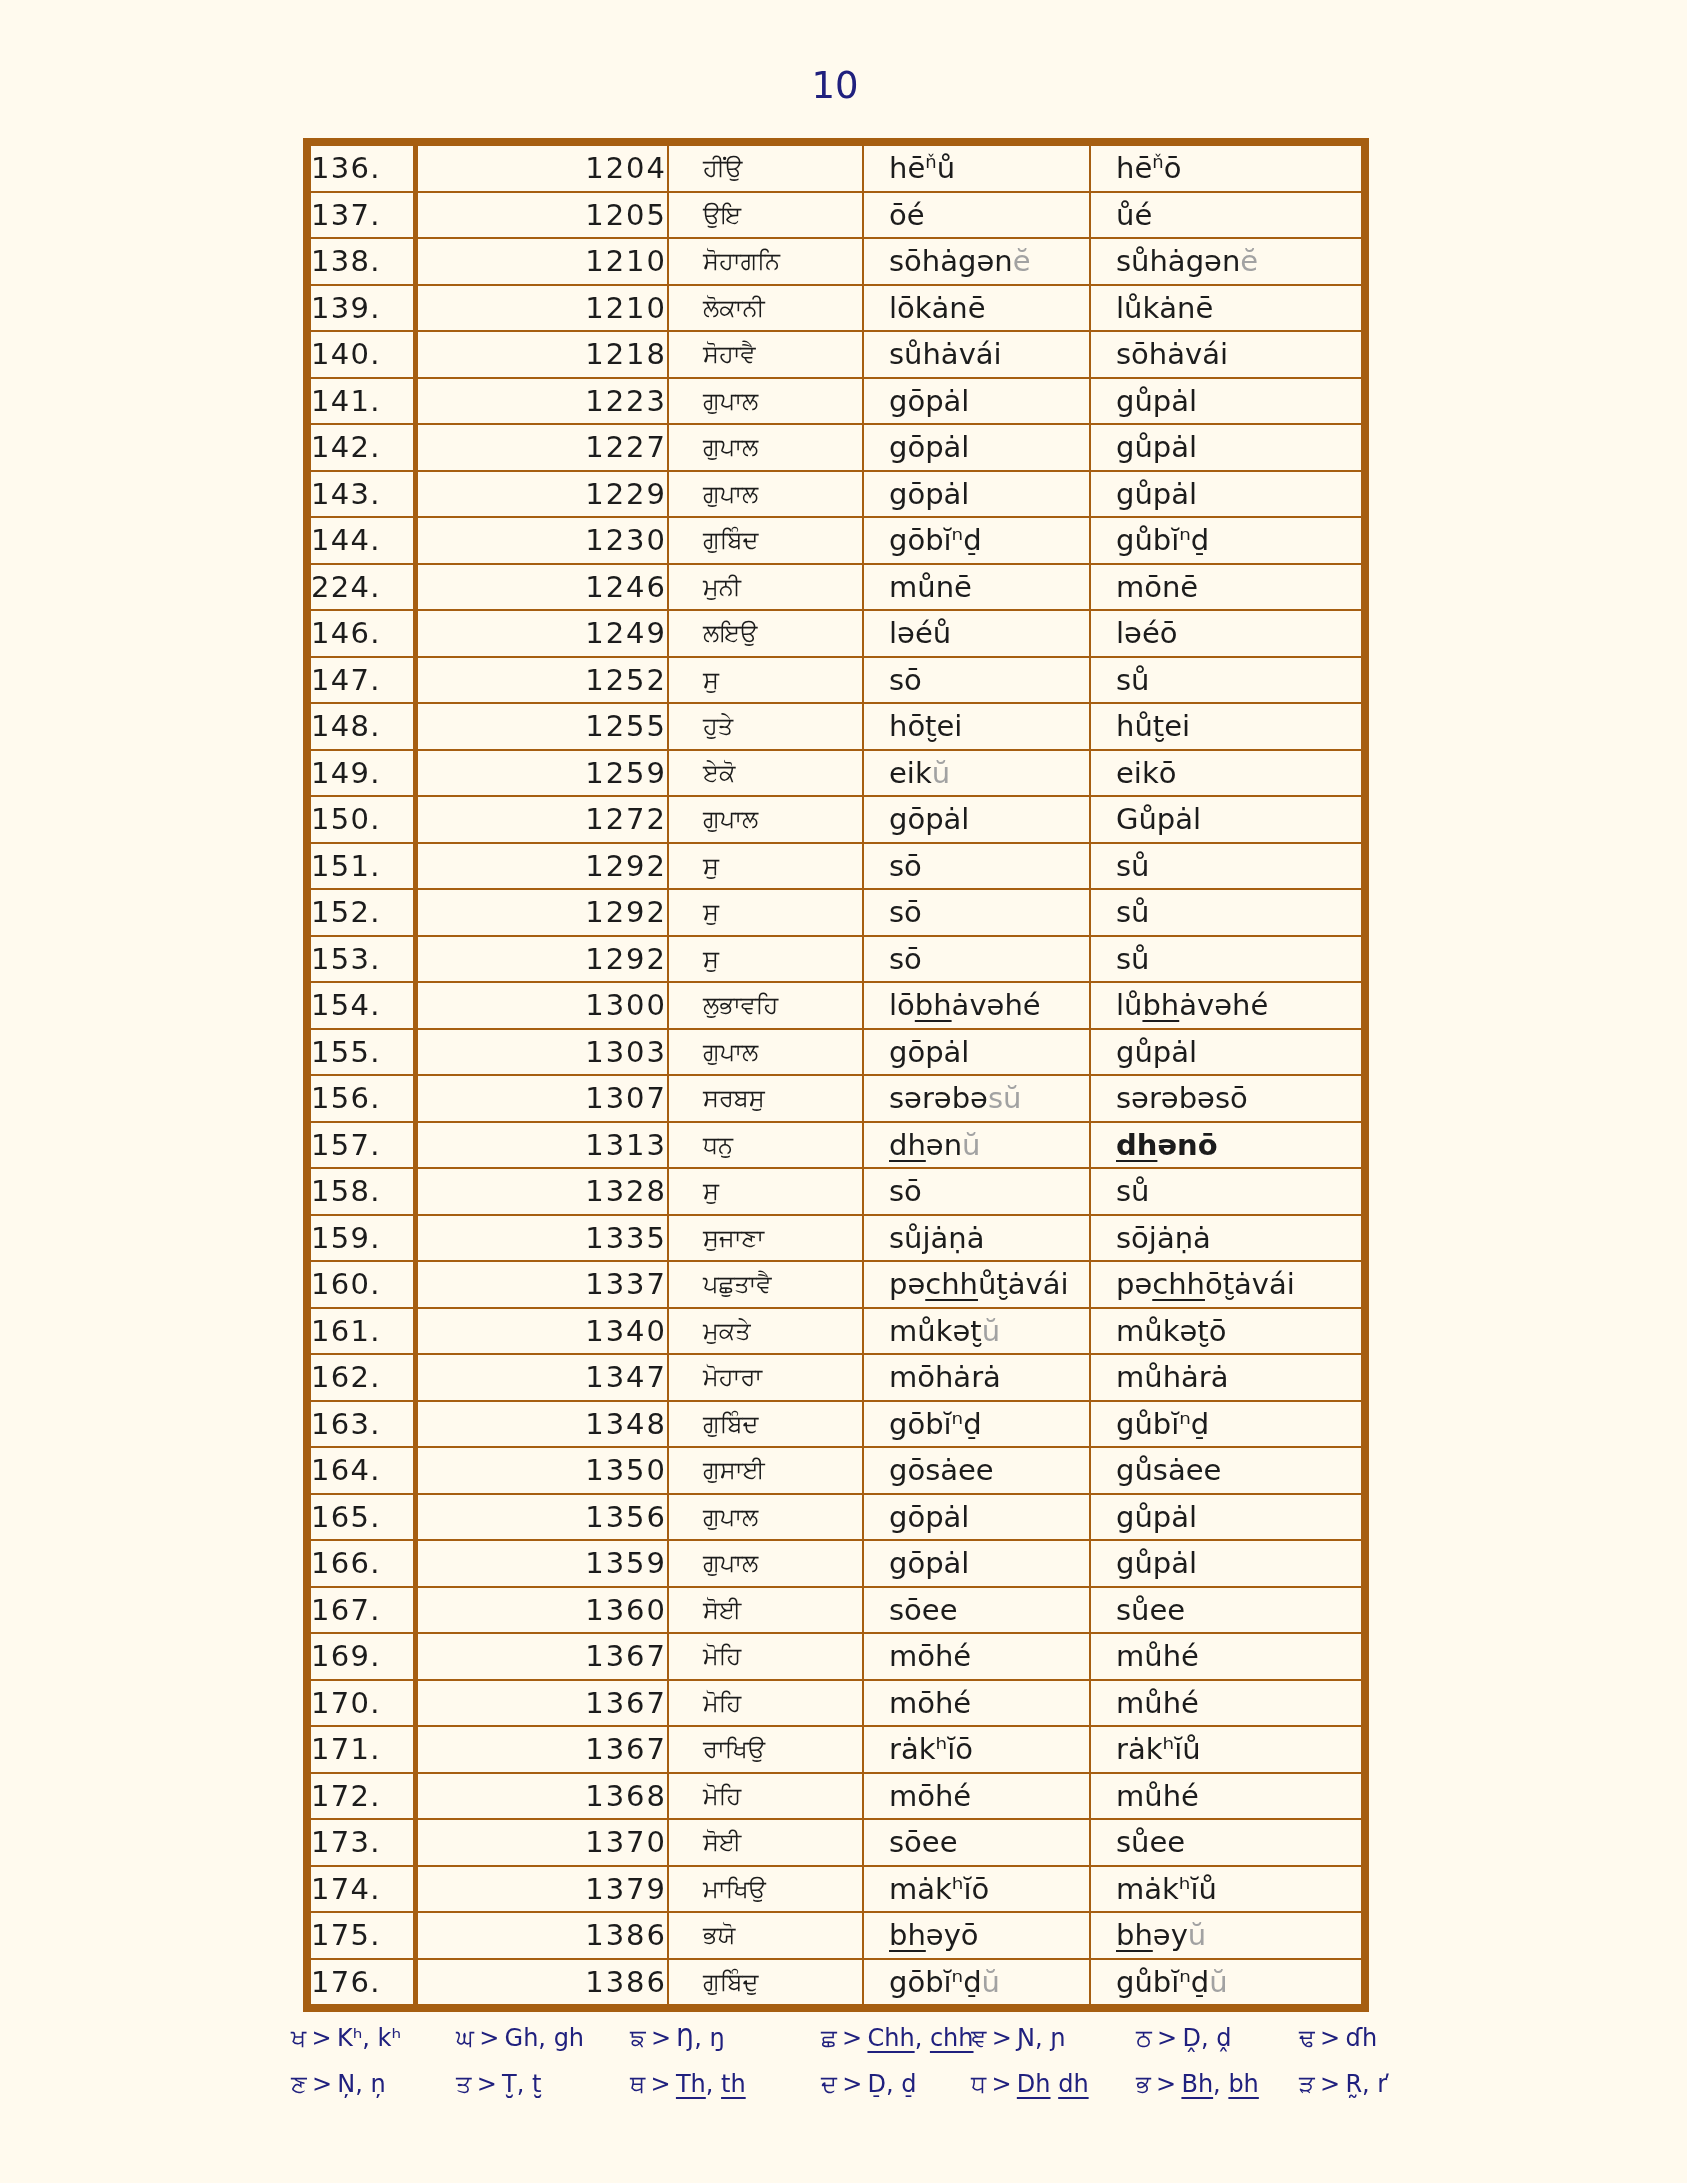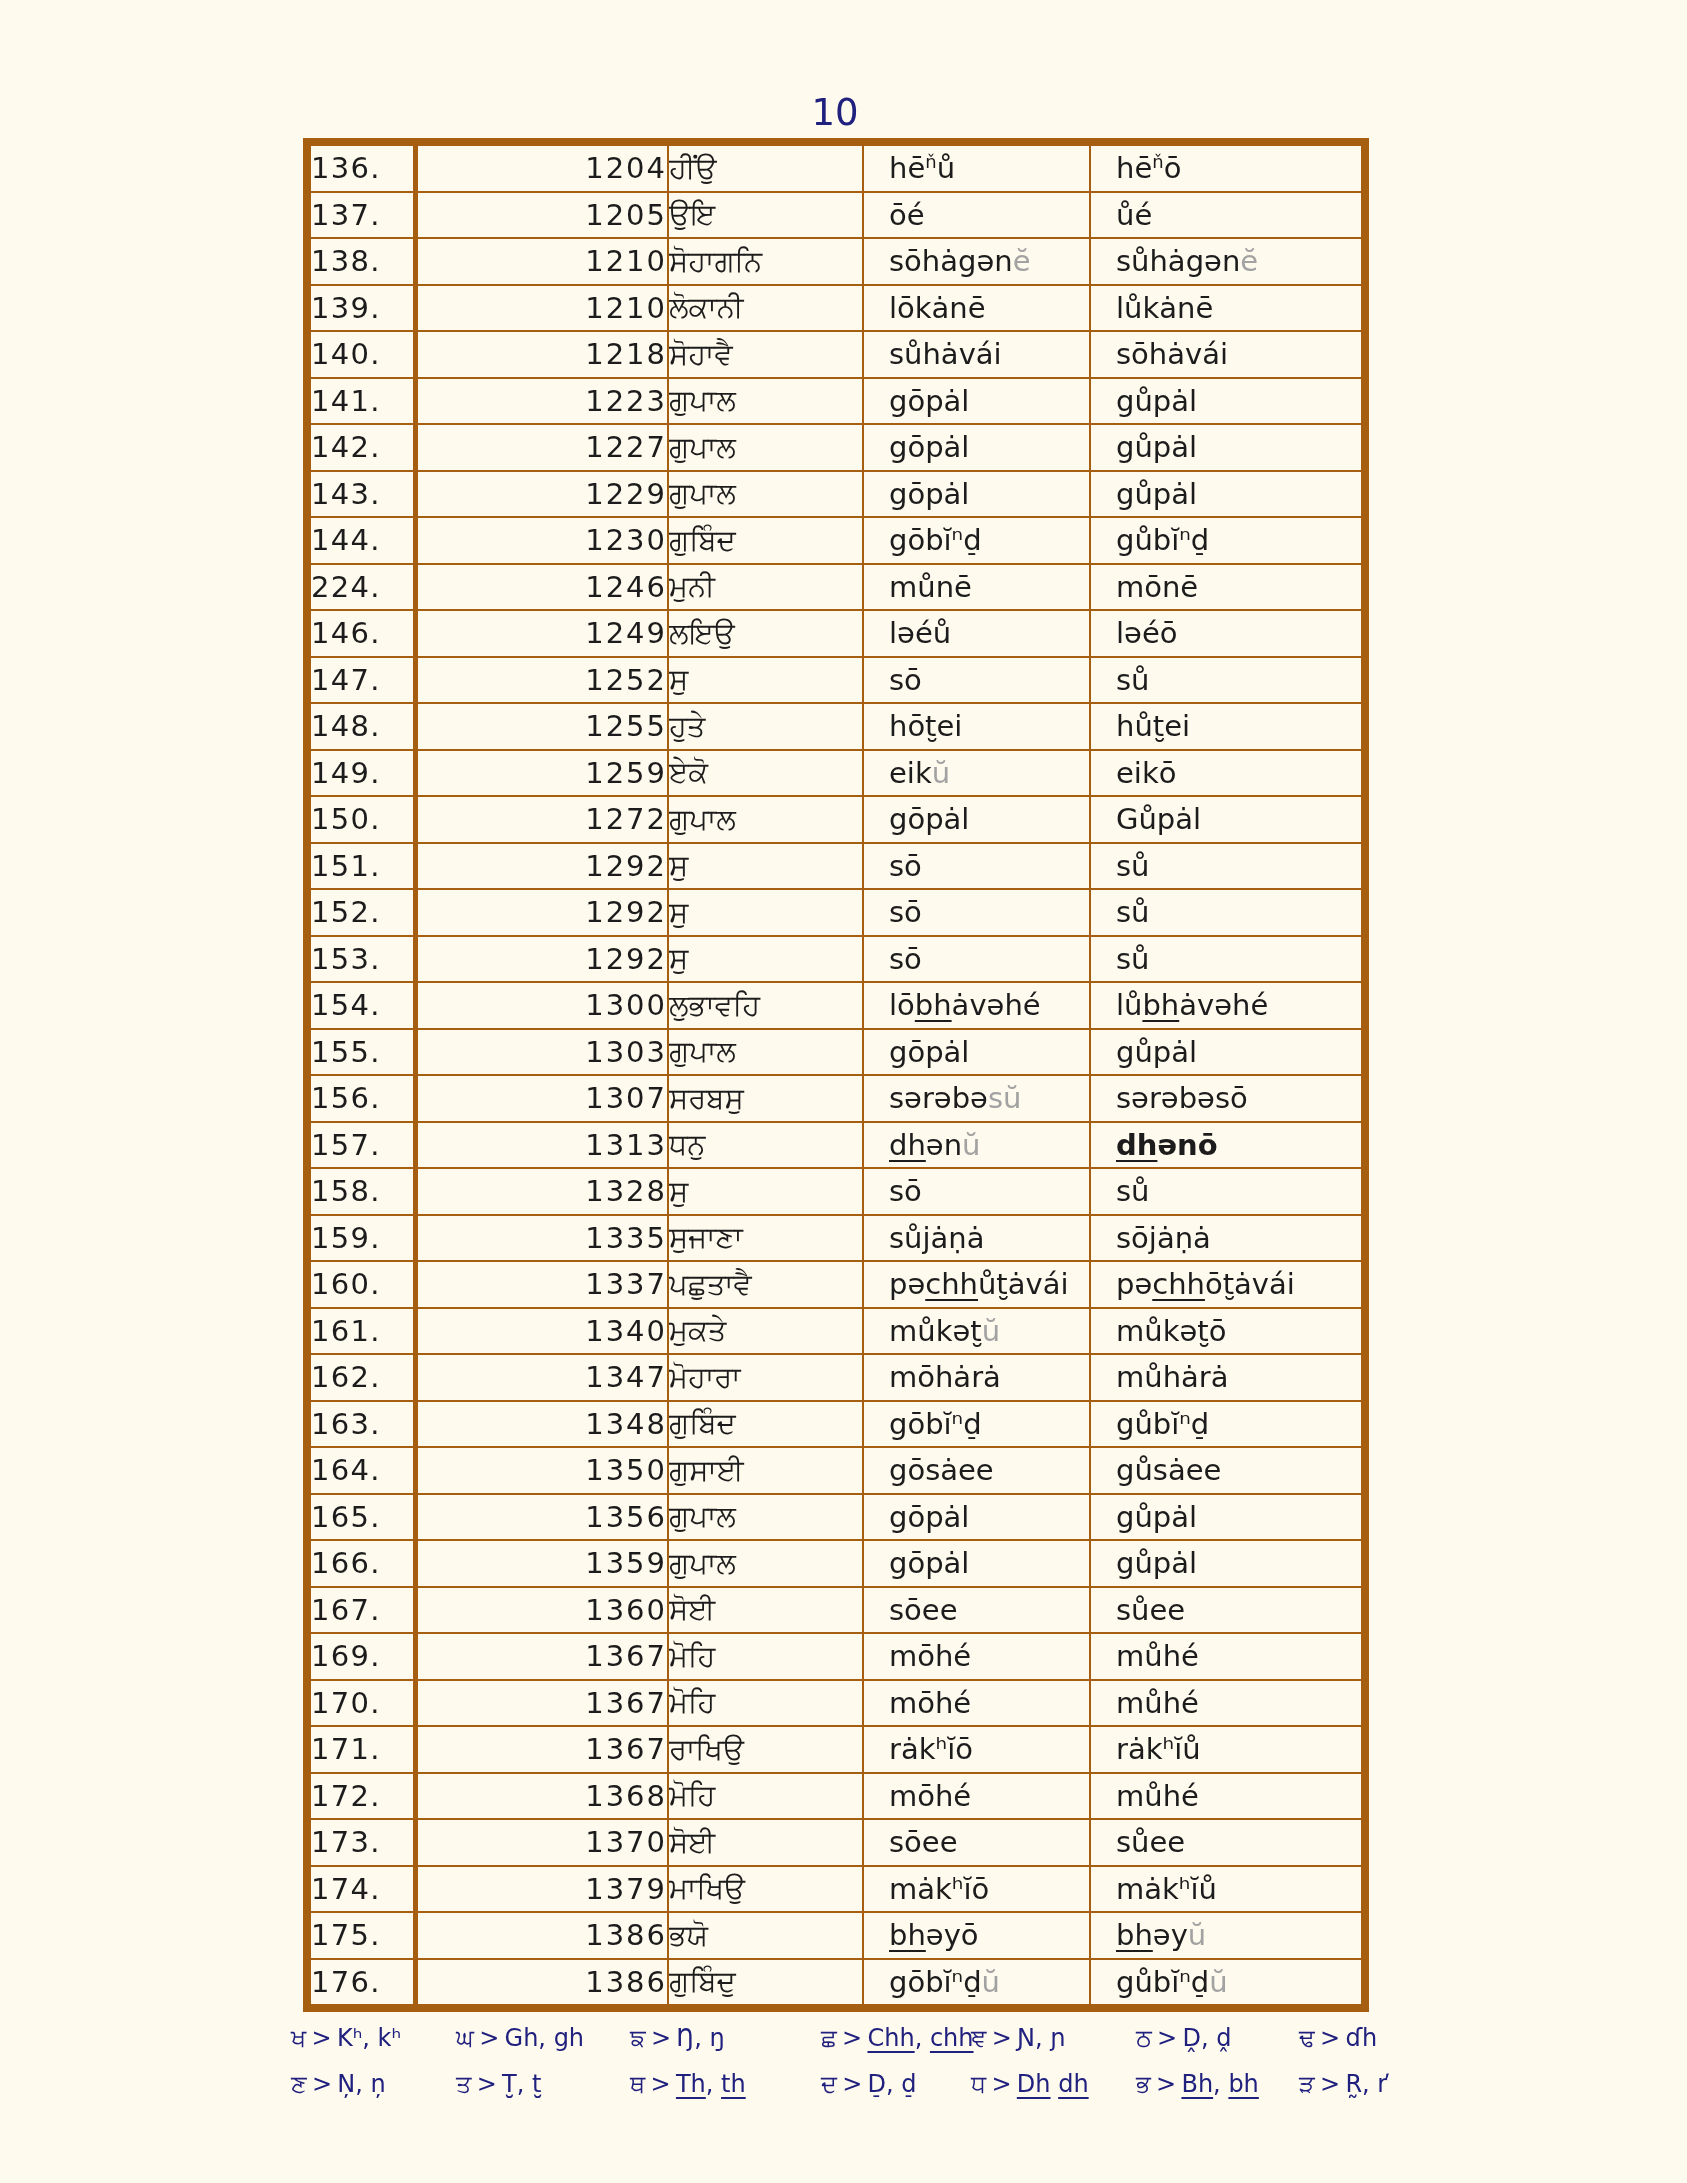--- a/index.html
+++ b/index.html
@@ -18,21 +18,20 @@
   }
   .page-number{
     position:absolute;
     top:64px;
     left:736px;
     width:198px;
     text-align:center;
     font-size:37px;
     font-weight:500;
     color:#20207e;
-    margin-top:27px;
   }
   .tablewrap{
     position:absolute;
     left:303px;
     top:138px;
     width:1066px;
     height:1874px;
     border:6.6px solid #a65e11;
     box-sizing:border-box;
     background:#fffaee;
@@ -54,21 +53,22 @@
     font-size:29px;
     letter-spacing:1.3px;
     border-right-width:5.3px;
   }
   table.words td.c-ang{
     text-align:right;
     font-size:29px;
     letter-spacing:2px;
   }
   table.words td.c-gurmukhi{
-    font-size:29px;
+    font-size:24px;
+    padding-left:34px;
   }
   table.words td.c-r1, table.words td.c-r2{
     font-size:29px;
     padding-left:25px;
   }
   .ul{
     text-decoration:underline;
     text-decoration-thickness:2px;
     text-underline-offset:5.3px;
   }

